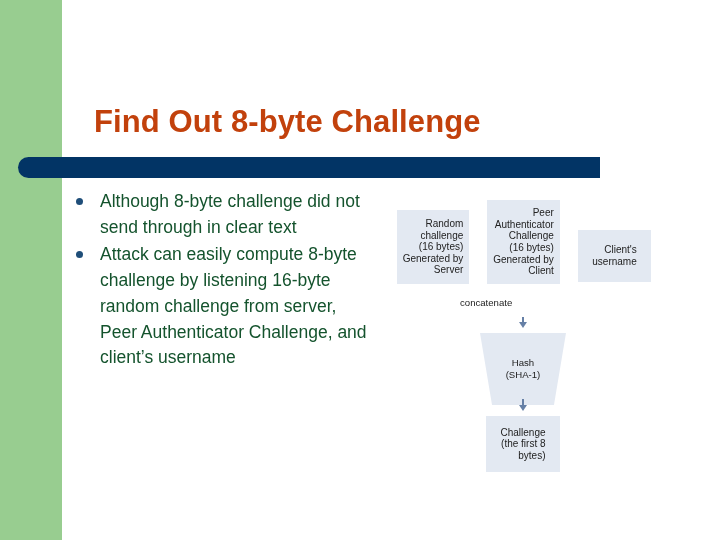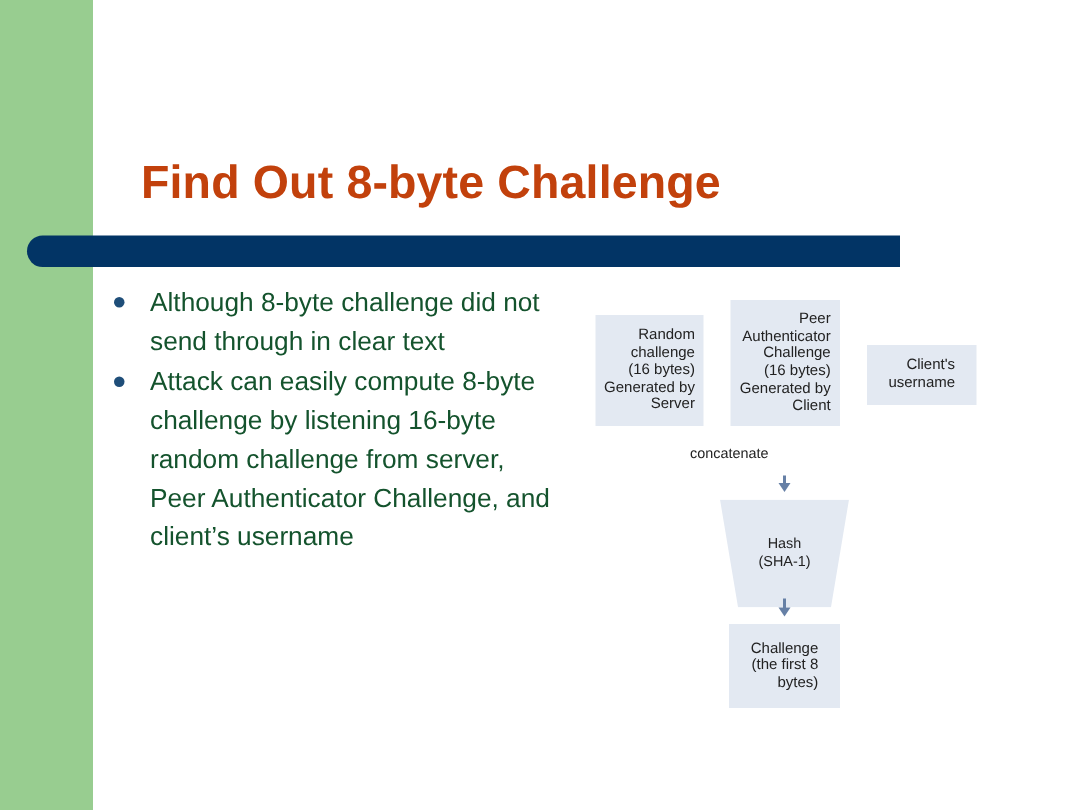--- a/index.html
+++ b/index.html
@@ -102,21 +102,21 @@
     font-size: 10px;
     line-height: 11.6px;
     text-align: right;
     display: flex;
     align-items: center;
     justify-content: center;
     white-space: pre-line;
   }
   #box-random    { left: 17px;  top: 20px;  width: 72px; height: 74px; }
   #box-peerauth  { left: 107px; top: 10px;  width: 73px; height: 84px; }
-  #box-username  { left: 198px; top: 40px;  width: 73px; height: 40px; }
+  #box-username  { left: 198px; top: 40px;  width: 73px; height: 52px; }
   #box-challenge { left: 106px; top: 226px; width: 74px; height: 56px; }
 
   #label-concatenate {
     position: absolute;
     left: 80px;
     top: 107px;
     width: 95px;
     text-align: left;
     font-size: 9.6px;
     color: #222222;

